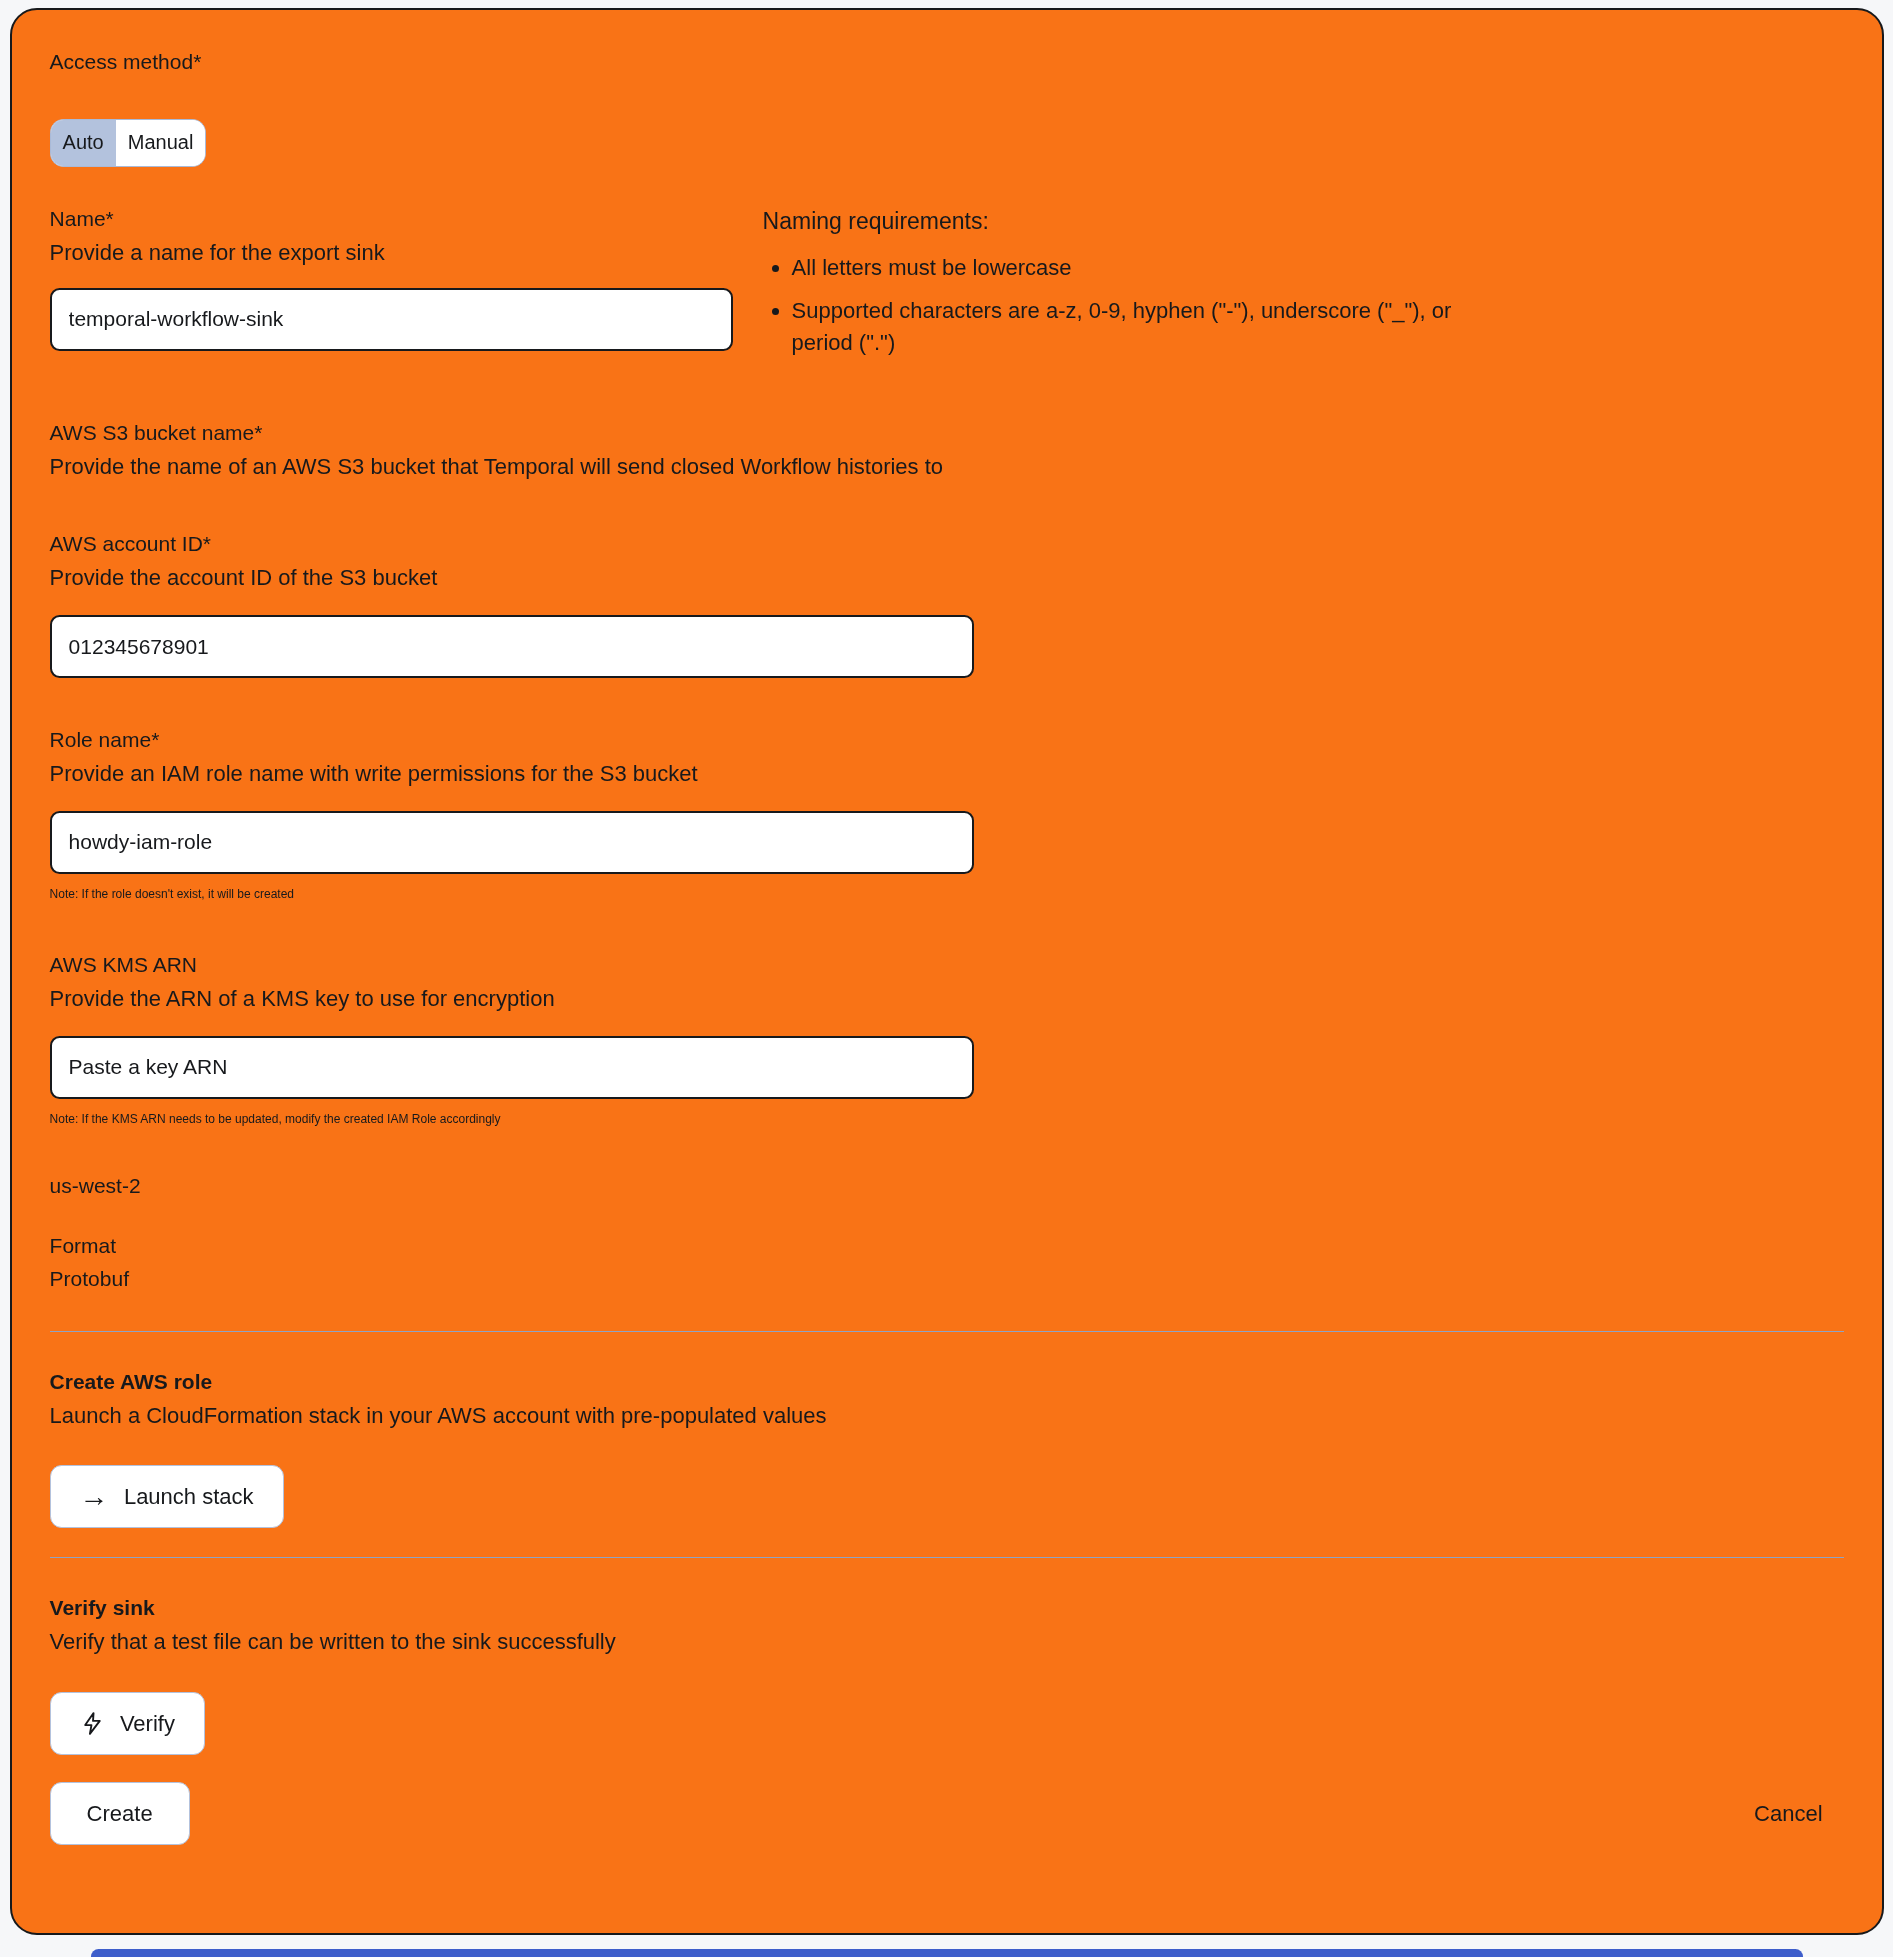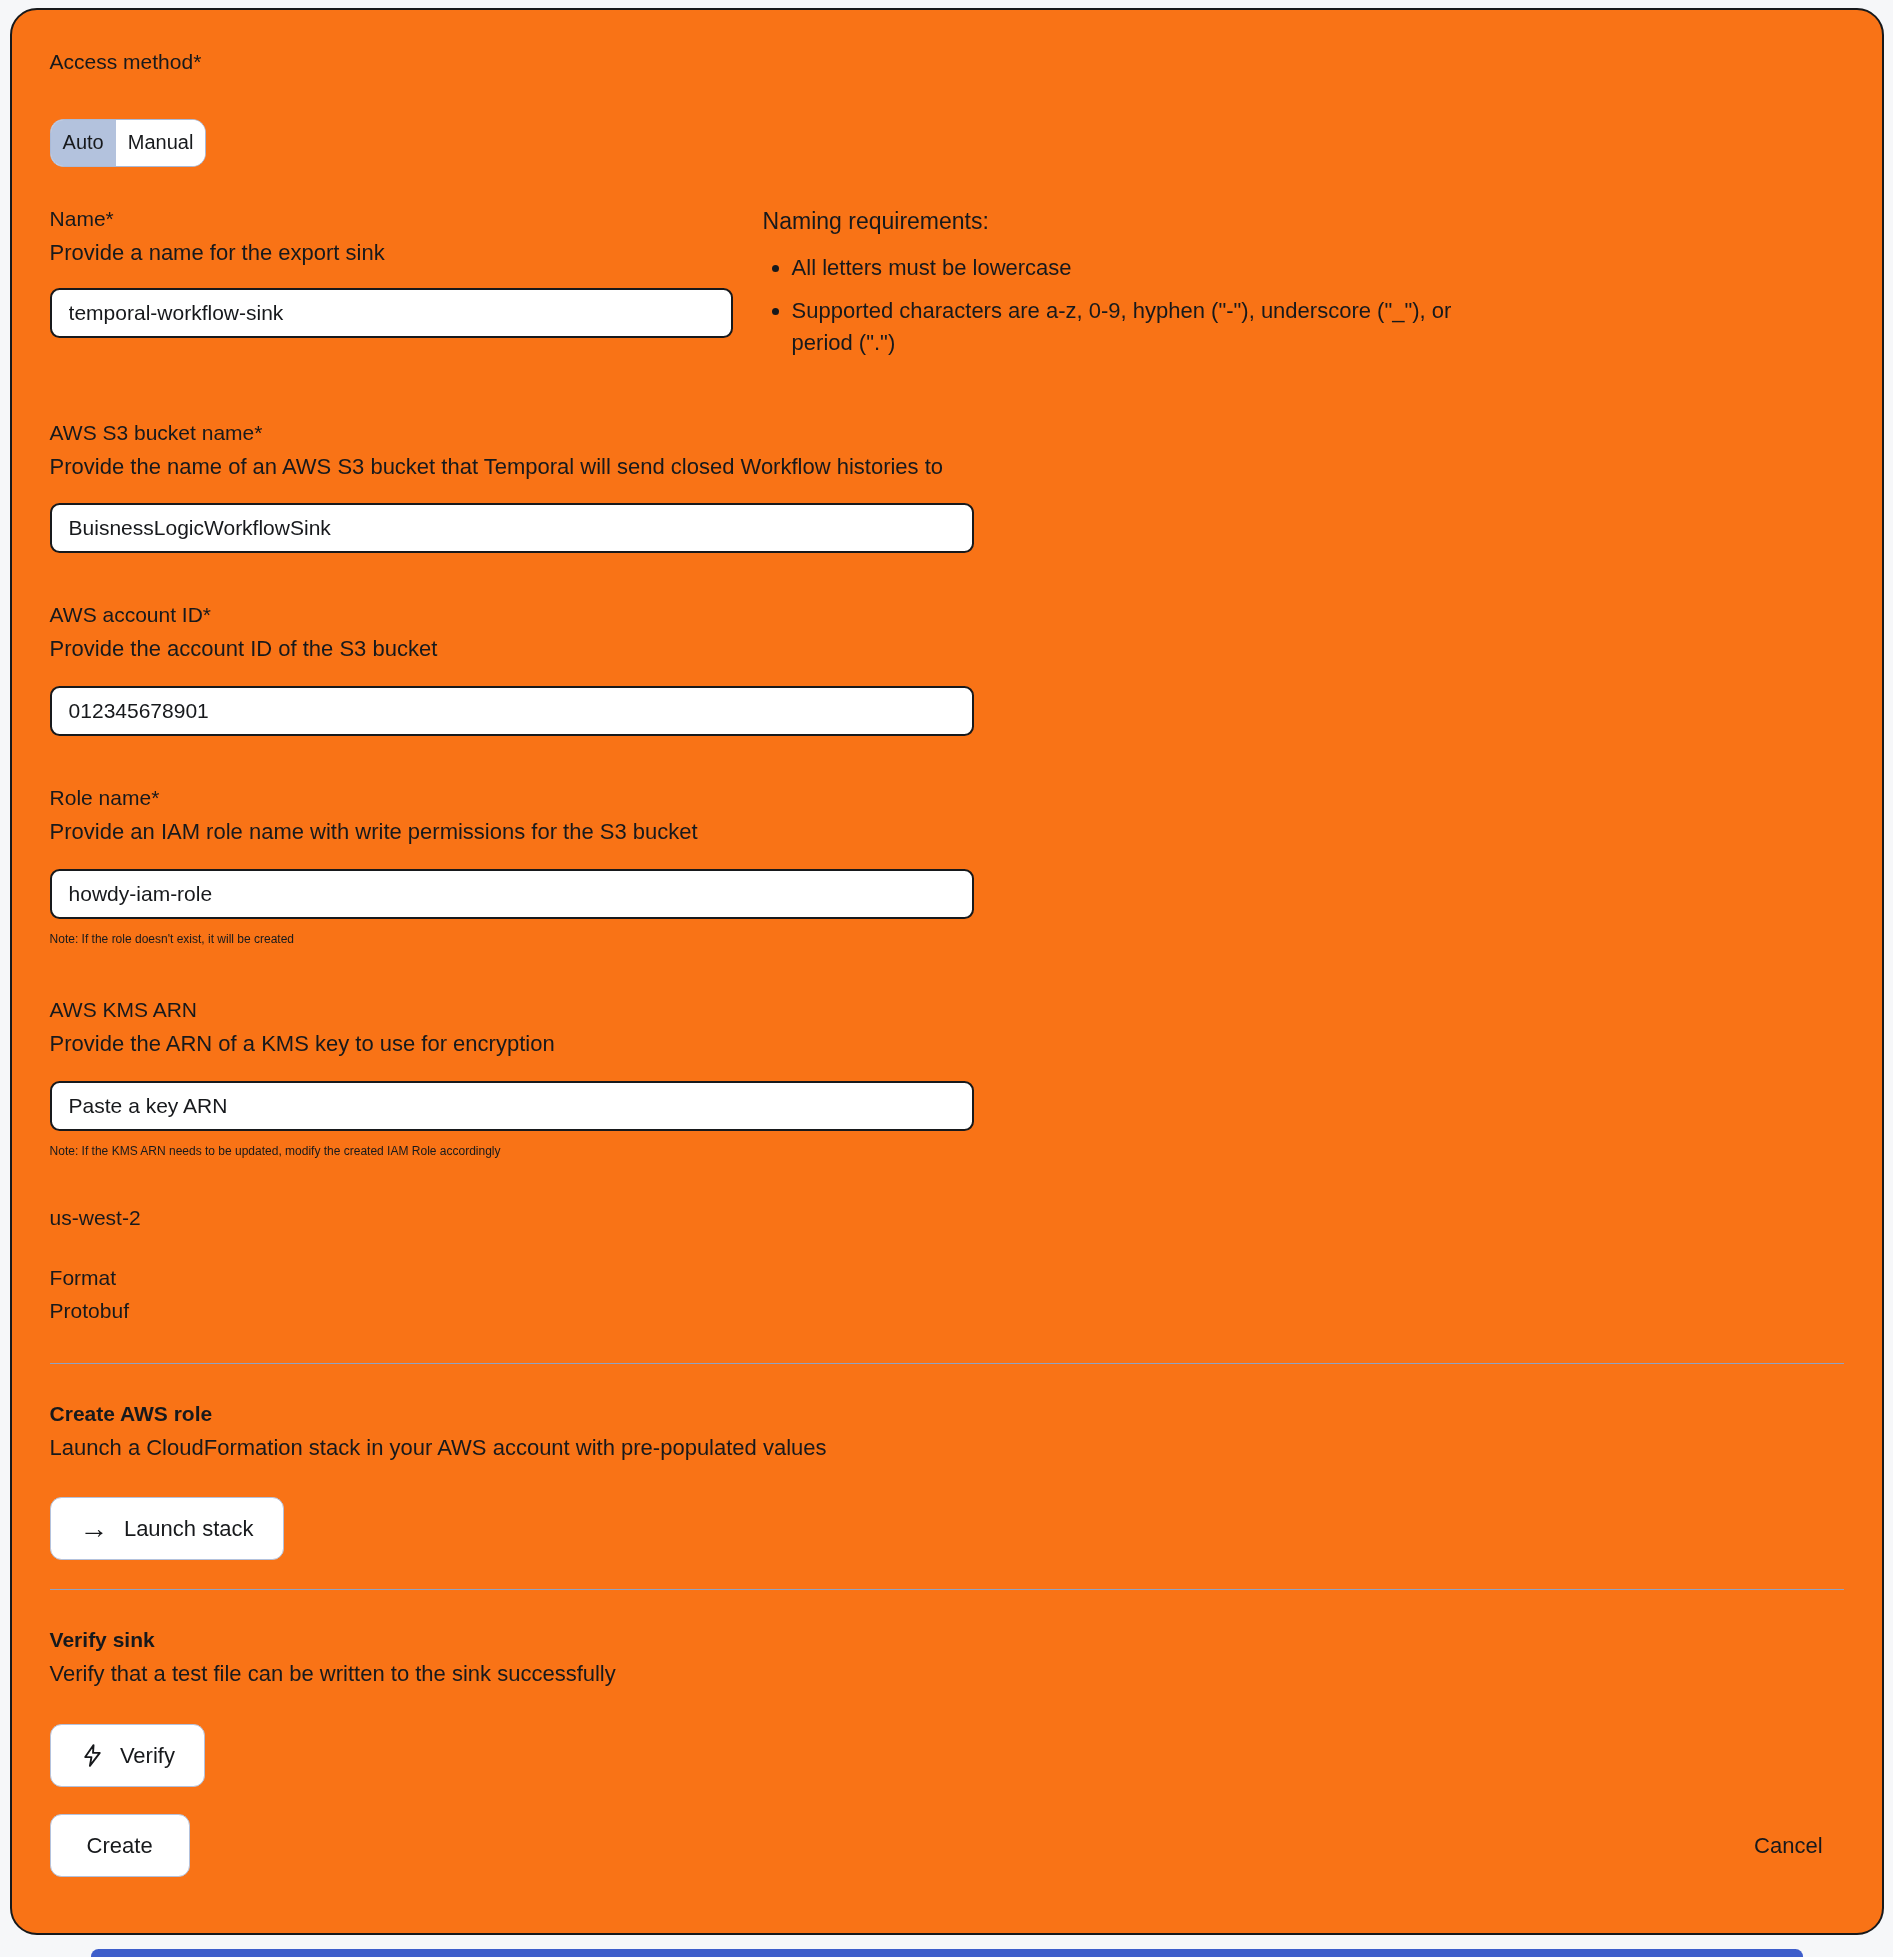--- a/index.html
+++ b/index.html
@@ -41,21 +41,21 @@
   .name-row { display:flex; margin-top:38px; }
   .name-col { width:683px; flex:none; }
   .naming-col { margin-left:30px; flex:1; }
   .naming-title { font-size:23px; line-height:1.3; margin-top:1.9px; }
   .naming-list { margin:15.3px 0 0 0; padding-left:29px; max-width:669px; }
   .naming-list li { font-size:22px; line-height:1.45; margin-bottom:11.5px; }
 
   .field { margin-top:48px; }
   .text-input {
     box-sizing:border-box; display:block;
-    height:50px; margin-top:21px;
+    height:63px; margin-top:21px;
     border:2.4px solid #17191c; border-radius:9.6px;
     padding:0 17px; font-size:21px; color:#17191c;
     font-family:"Liberation Sans", sans-serif;
     background:#fff; outline:none; width:924px;
   }
   .text-input.narrow { width:683px; margin-top:19px; }
   .text-input::placeholder { color:#17191c; opacity:1; }
 
   .ro-field { margin-top:46px; }
   .ro-field .ro-value { font-size:21px; margin-top:7.6px; }
@@ -114,21 +114,20 @@
       <ul class="naming-list">
         <li>All letters must be lowercase</li>
         <li>Supported characters are a-z, 0-9, hyphen ("-"), underscore ("_"), or period (".")</li>
       </ul>
     </div>
   </div>
 
   <div class="field">
     <div class="label">AWS S3 bucket name*</div>
     <div class="desc">Provide the name of an AWS S3 bucket that Temporal will send closed Workflow histories to</div>
-    <input class="text-input" type="text" value="BuisnessLogicWorkflowSink" style="">
   </div>
 
   <div class="field">
     <div class="label">AWS account ID*</div>
     <div class="desc">Provide the account ID of the S3 bucket</div>
     <input class="text-input" type="text" value="012345678901" style="">
   </div>
 
   <div class="field">
     <div class="label">Role name*</div>

